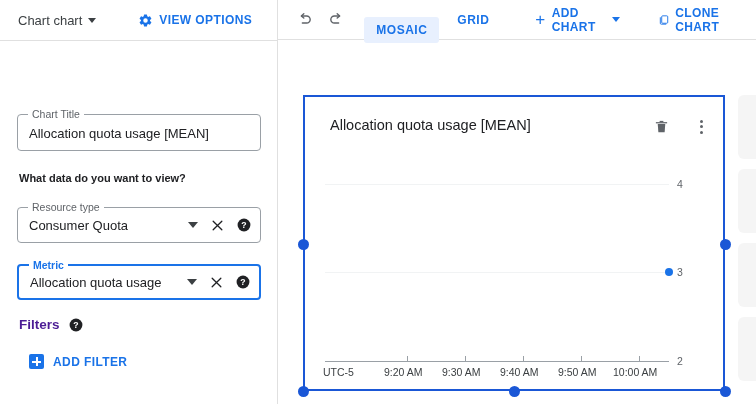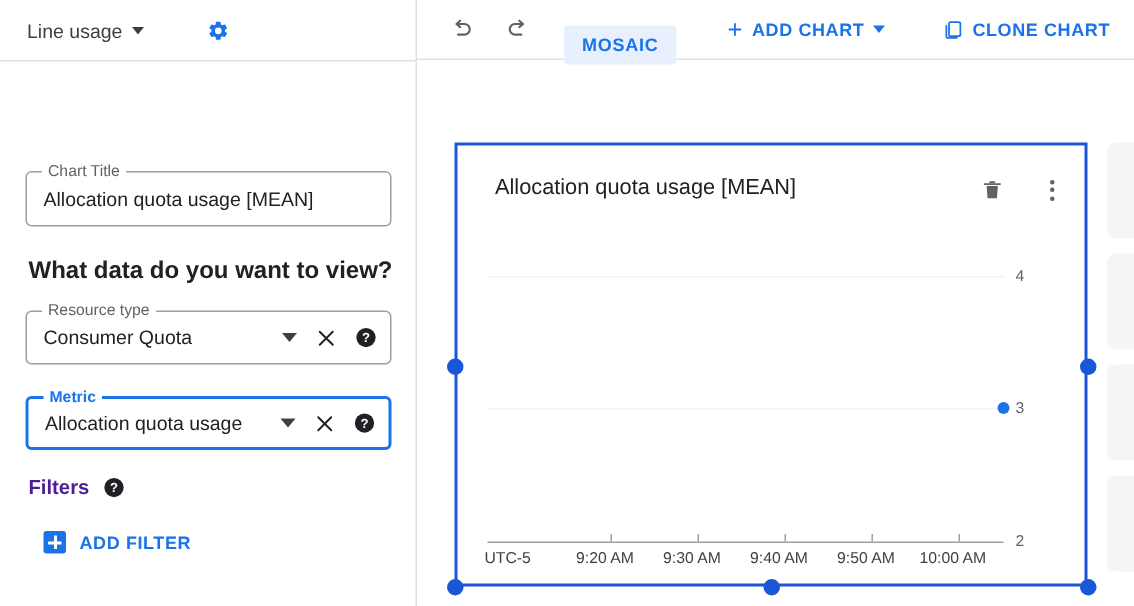--- a/index.html
+++ b/index.html
@@ -67,21 +67,21 @@
   }
   .arrow-ico{
     width:0;height:0;border-left:5px solid transparent;border-right:5px solid transparent;
     border-top:6px solid #3c4043;cursor:pointer;
   }
   .x-ico{width:13px;height:13px;cursor:pointer;display:block;}
   .help-ico{width:14px;height:14px;display:block;cursor:pointer;}
 
   .section-q{
     position:absolute;left:19px;top:172px;
-    font-size:16px;font-weight:bold;color:#202124;
+    font-size:11px;font-weight:bold;color:#202124;
   }
   .filters-row{
     position:absolute;left:19px;top:317px;display:flex;align-items:center;gap:9px;
   }
   .filters-label{font-size:13.5px;font-weight:bold;color:#4c1d95;}
   .add-filter{
     position:absolute;left:29px;top:354px;display:flex;align-items:center;gap:9px;cursor:pointer;
   }
   .plus-box{
     width:15px;height:15px;background:#1a73e8;border-radius:2px;
@@ -173,27 +173,28 @@
 </style>
 </head>
 <body>
 
 <div class="app">
 
   <div class="left-panel">
 
     <div class="lp-header">
       <div class="chart-type-select">
-        <span>Line usage</span>
+        <span>Chart chart</span>
         <span class="caret-down"></span>
       </div>
       <div class="view-options">
         <svg class="gear-ico" viewBox="0 0 24 24">
           <path fill="#1a73e8" d="M19.14 12.94a7.07 7.07 0 0 0 0-1.88l2.03-1.58a.5.5 0 0 0 .12-.64l-1.92-3.32a.5.5 0 0 0-.6-.22l-2.39.96a7.03 7.03 0 0 0-1.63-.94l-.36-2.54a.5.5 0 0 0-.5-.42h-3.84a.5.5 0 0 0-.5.42l-.36 2.54c-.59.24-1.13.56-1.63.94l-2.39-.96a.5.5 0 0 0-.6.22L2.65 8.84a.5.5 0 0 0 .12.64l2.03 1.58a7.07 7.07 0 0 0 0 1.88l-2.03 1.58a.5.5 0 0 0-.12.64l1.92 3.32c.13.22.38.3.6.22l2.39-.96c.5.38 1.04.7 1.63.94l.36 2.54c.04.24.25.42.5.42h3.84c.25 0 .46-.18.5-.42l.36-2.54c.59-.24 1.13-.56 1.63-.94l2.39.96c.22.08.47 0 .6-.22l1.92-3.32a.5.5 0 0 0-.12-.64l-2.03-1.58zM12 15.6A3.6 3.6 0 1 1 12 8.4a3.6 3.6 0 0 1 0 7.2z"></path>
         </svg>
+        <span>VIEW OPTIONS</span>
       </div>
     </div>
 
 
     <div class="field" style="left:17px;top:114px;width:244px;height:37px;">
       <span class="field-label">Chart Title</span>
       <span class="field-value">Allocation quota usage [MEAN]</span>
     </div>
 
     <div class="section-q">What data do you want to view?</div>
@@ -251,20 +252,21 @@
           <path fill="none" stroke="#5f6368" stroke-width="2" stroke-linecap="round" stroke-linejoin="round" d="M11 4 L7.5 7 L11 10"></path>
         </svg>
       </div>
       <div class="tb-icon-btn" style="margin-left:8px;">
         <svg width="17" height="17" viewBox="0 0 24 24">
           <path fill="none" stroke="#5f6368" stroke-width="2" stroke-linecap="round" stroke-linejoin="round" d="M16 7H9a5 5 0 0 0 0 10h6"></path>
           <path fill="none" stroke="#5f6368" stroke-width="2" stroke-linecap="round" stroke-linejoin="round" d="M13 4 L16.5 7 L13 10"></path>
         </svg>
       </div>
       <div class="tb-seg active" style="margin-left:16px;margin-top:21px;">MOSAIC</div>
+      <div class="tb-seg" style="margin-left:6px;">GRID</div>
       <div class="tb-btn" style="margin-left:26px;">
         <span class="plus-glyph">+</span>
         <span>ADD CHART</span>
         <span class="caret-down" style="border-top-color:#1a73e8;"></span>
       </div>
       <div class="tb-btn" style="margin-left:22px;">
         <svg width="14" height="14" viewBox="0 0 24 24">
           <rect x="8" y="3" width="13" height="16" rx="2" fill="none" stroke="#1a73e8" stroke-width="2"></rect>
           <path d="M5 7v12a2 2 0 0 0 2 2h10" fill="none" stroke="#1a73e8" stroke-width="2" stroke-linecap="round"></path>
         </svg>

